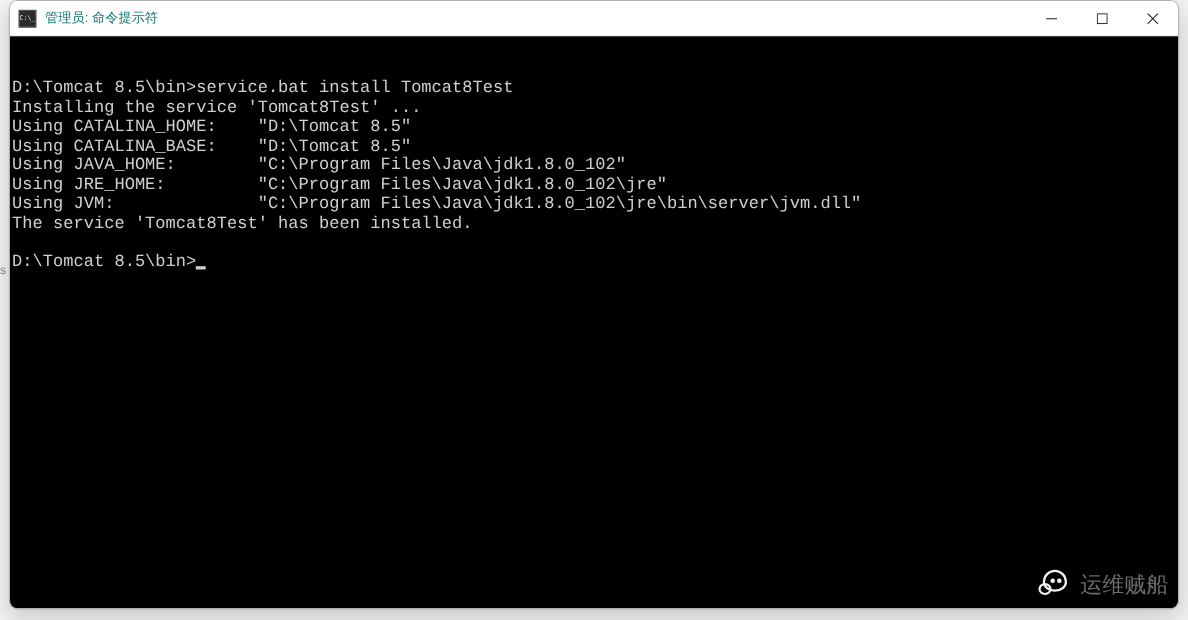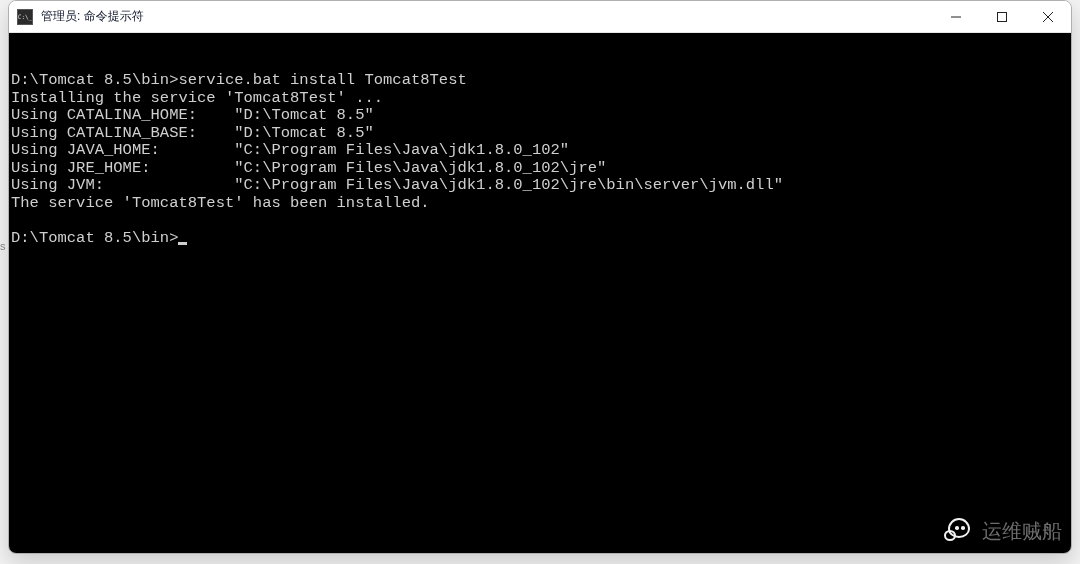--- a/index.html
+++ b/index.html
@@ -43,21 +43,21 @@
   }
   .app-icon::before{
     content: "C:\\_";
     color: #ddd;
     font-size: 6px;
     font-family: "Consolas", monospace;
     line-height: 1;
   }
   .title-text {
     font-size: 12px;
-    color: #0f172a;
+    color: #0f766e;
     flex: 1;
     white-space: nowrap;
   }
   .win-controls {
     display: flex;
     height: 100%;
   }
   .win-btn {
     width: 46px; height: 100%;
     display: flex;

